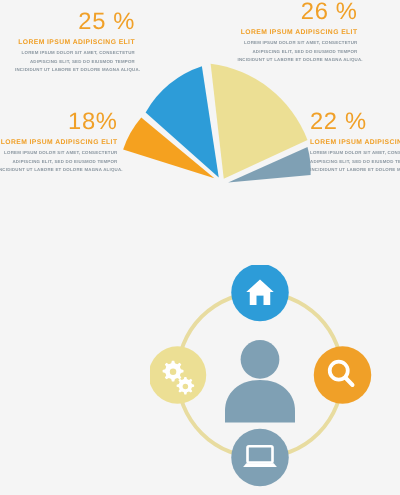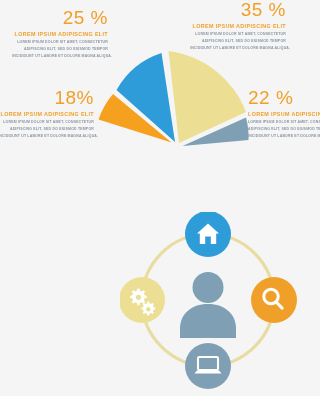--- a/index.html
+++ b/index.html
@@ -97,21 +97,21 @@
     <div class="stat-pct" style="color: rgb(240, 160, 40);">25 %</div>
     <div class="stat-head" style="color: rgb(240, 160, 40);">LOREM IPSUM ADIPISCING ELIT</div>
     <div class="stat-body" style="color: rgb(138, 150, 160);">
       <div>LOREM IPSUM DOLOR SIT AMET, CONSECTETUR</div>
       <div>ADIPISCING ELIT, SED DO EIUSMOD TEMPOR</div>
       <div>INCIDIDUNT UT LABORE ET DOLORE MAGNA ALIQUA.</div>
     </div>
   </div>
 
   <div class="stat-block align-right" id="block-35">
-    <div class="stat-pct" style="color: rgb(240, 160, 40);">35 %</div>
+    <div class="stat-pct" style="color: rgb(240, 160, 40);">26 %</div>
     <div class="stat-head" style="color: rgb(240, 160, 40);">LOREM IPSUM ADIPISCING ELIT</div>
     <div class="stat-body" style="color: rgb(138, 150, 160);">
       <div>LOREM IPSUM DOLOR SIT AMET, CONSECTETUR</div>
       <div>ADIPISCING ELIT, SED DO EIUSMOD TEMPOR</div>
       <div>INCIDIDUNT UT LABORE ET DOLORE MAGNA ALIQUA.</div>
     </div>
   </div>
 
   <div class="stat-block align-right" id="block-18">
     <div class="stat-pct" style="color: rgb(240, 160, 40);">18%</div>

